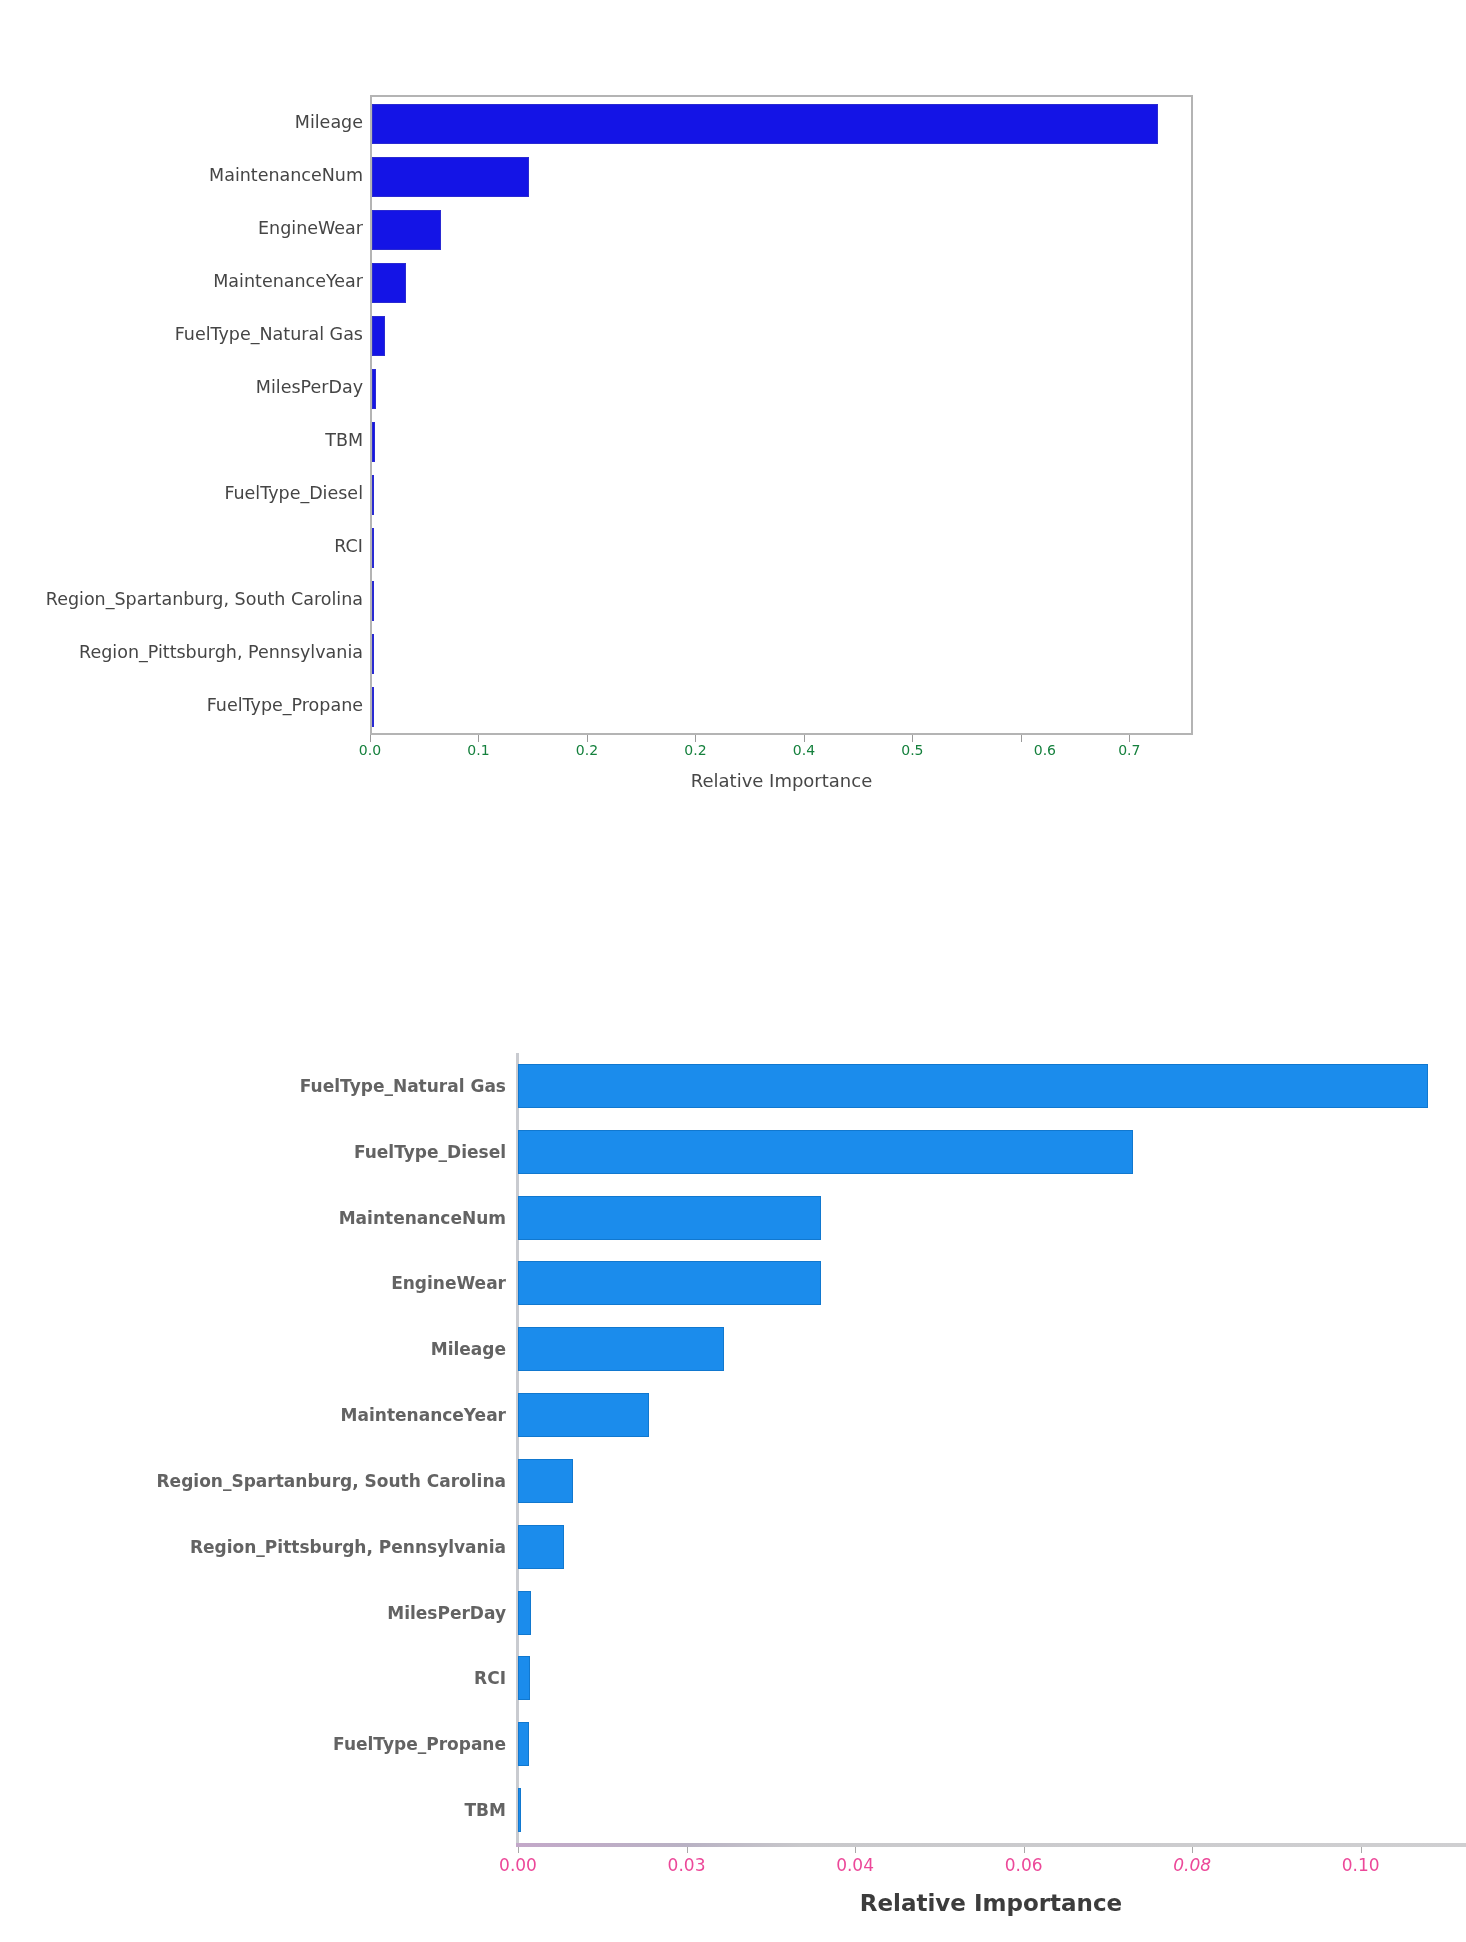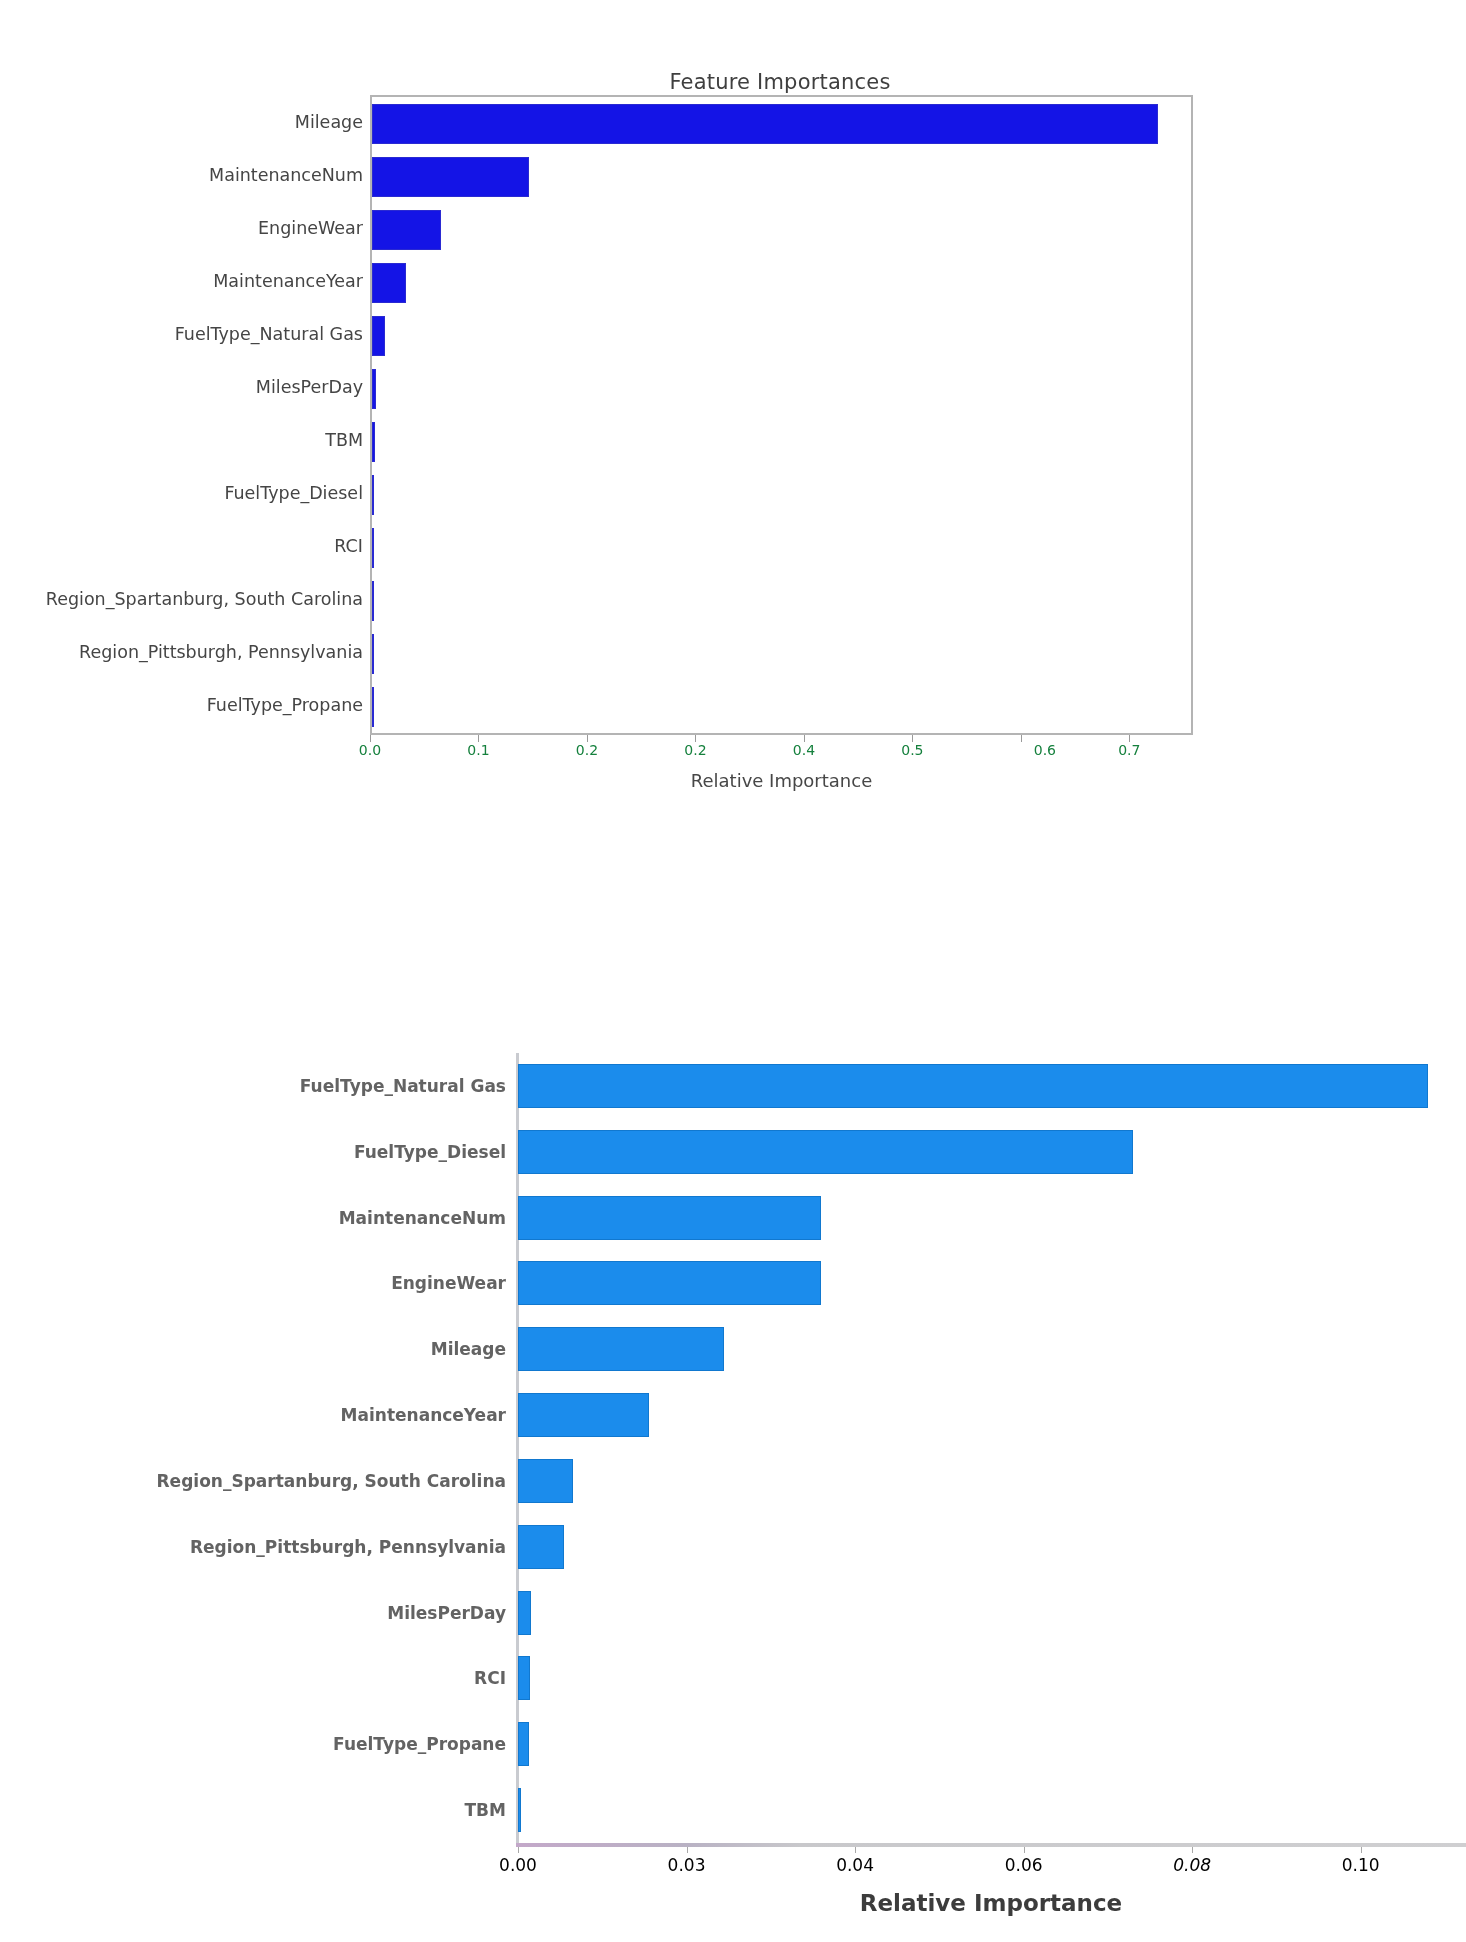--- a/index.html
+++ b/index.html
@@ -60,35 +60,34 @@
   .bar-bot{
     position:absolute;left:0;background:#1b8cec;border:1px solid #1178cf;
     box-sizing:border-box;
   }
   .ylab-bot{
     position:absolute;right:960px;text-align:right;
     font-size:17px;color:#636363;white-space:nowrap;font-weight:bold;
     transform:translateY(-50%);
   }
   .tick-bot{
-    position:absolute;top:880px;font-size:17px;color:#000000;
+    position:absolute;top:880px;font-size:17px;color:#ec4899;
     transform:translateX(-50%);
   }
   .tickmark-bot{position:absolute;top:872px;width:1px;height:6px;background:#a8a8a8;}
   #bottom-xlabel{
     position:absolute;left:516px;top:915px;width:950px;
     text-align:center;font-size:23px;font-weight:bold;color:#3c3c3c;
   }
 </style>
 </head>
 <body>
 
 <div id="chart-top">
 
-  <div id="top-title">Feature Importances</div>
 
   <div id="top-plot">
     <div id="top-bars">
         <div class="bar-top" style="top: 6.5px; height: 40px; width: 786.457px;"></div>
         <div class="bar-top" style="top: 59.5px; height: 40px; width: 157.291px;"></div>
         <div class="bar-top" style="top: 112.5px; height: 40px; width: 69.4252px;"></div>
         <div class="bar-top" style="top: 165.5px; height: 40px; width: 33.6278px;"></div>
         <div class="bar-top" style="top: 218.5px; height: 40px; width: 13.0172px;"></div>
         <div class="bar-top" style="top: 271.5px; height: 40px; width: 4.33907px;"></div>
         <div class="bar-top" style="top: 324.5px; height: 40px; width: 3.2543px;"></div>

